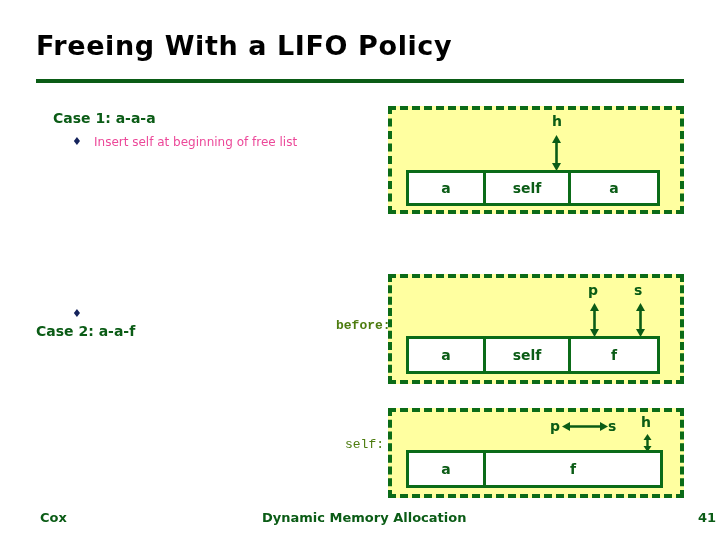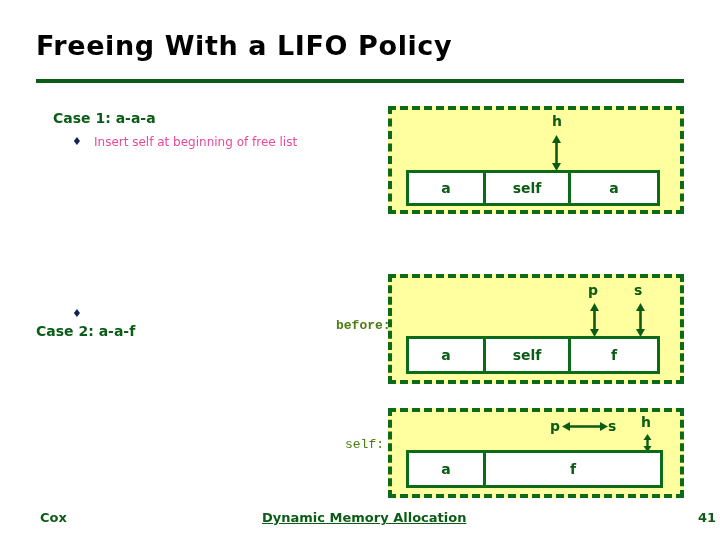--- a/index.html
+++ b/index.html
@@ -151,21 +151,21 @@
   
   .footer-item {
     position: absolute;
     top: 510px;
     font-size: 13px;
     font-weight: bold;
     color: #0b5c16;
     white-space: nowrap;
   }
   #footer-author { left: 40px; }
-  #footer-center { left: 262px; text-decoration: underline; }
+  #footer-center { left: 262px; }
   #footer-page   { left: 684px; margin-left: 14px; }
 </style>
 </head>
 <body>
 
 <div id="slide-title">Freeing With a LIFO Policy</div>
 <div id="title-rule"></div>
 
 <div id="case1-heading" class="case-heading">Case 1: a-a-a</div>
 <div id="case1-bullet" class="bullet-row">

